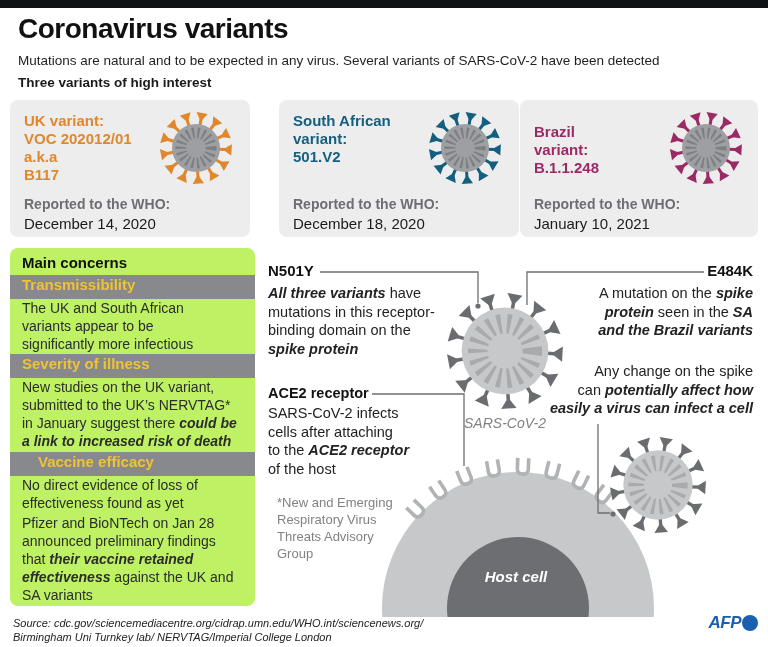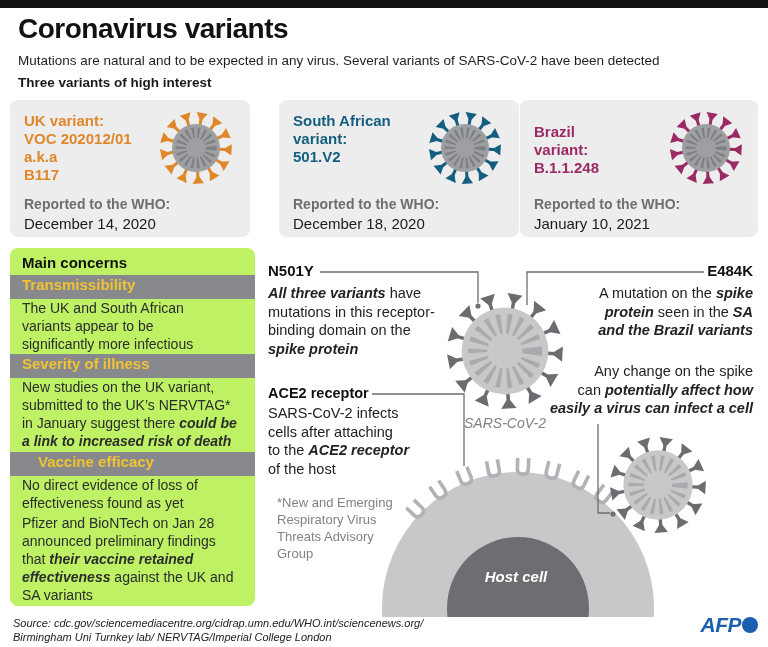--- a/index.html
+++ b/index.html
@@ -46,21 +46,21 @@
   #host-cell-label { left:456px; top:568px; width:120px; text-align:center; font-size:15px; font-weight:700; font-style:italic; color:#ffffff; }
 
   #hostcell-svg { left:368px; top:452px; }
   #bigvirus-svg { left:443px; top:289px; }
   #smallvirus-svg { left:606px; top:433px; }
   #lines-svg { left:0; top:0; pointer-events:none; }
 
   #source-line1 { left:13px; top:617px; font-size:11px; font-style:italic; color:#222; }
   #source-line2 { left:13px; top:631px; font-size:11px; font-style:italic; color:#222; }
   #afp-logo { right:10px; top:613px; display:flex; align-items:center; }
-  #afp-text { font-size:21px; font-weight:700; font-style:italic; letter-spacing:-0.5px; }
+  #afp-text { font-size:17px; font-weight:700; font-style:italic; letter-spacing:-0.5px; }
   #afp-globe { width:16px; height:16px; border-radius:50%; margin-left:1px; }
 </style>
 </head>
 <body>
 
 <div class="abs" id="topbar"></div>
 <h1 class="abs" id="page-title">Coronavirus variants</h1>
 <div class="abs" id="subtitle">Mutations are natural and to be expected in any virus. Several variants of SARS-CoV-2 have been detected</div>
 <div class="abs" id="section-heading">Three variants of high interest</div>
 

